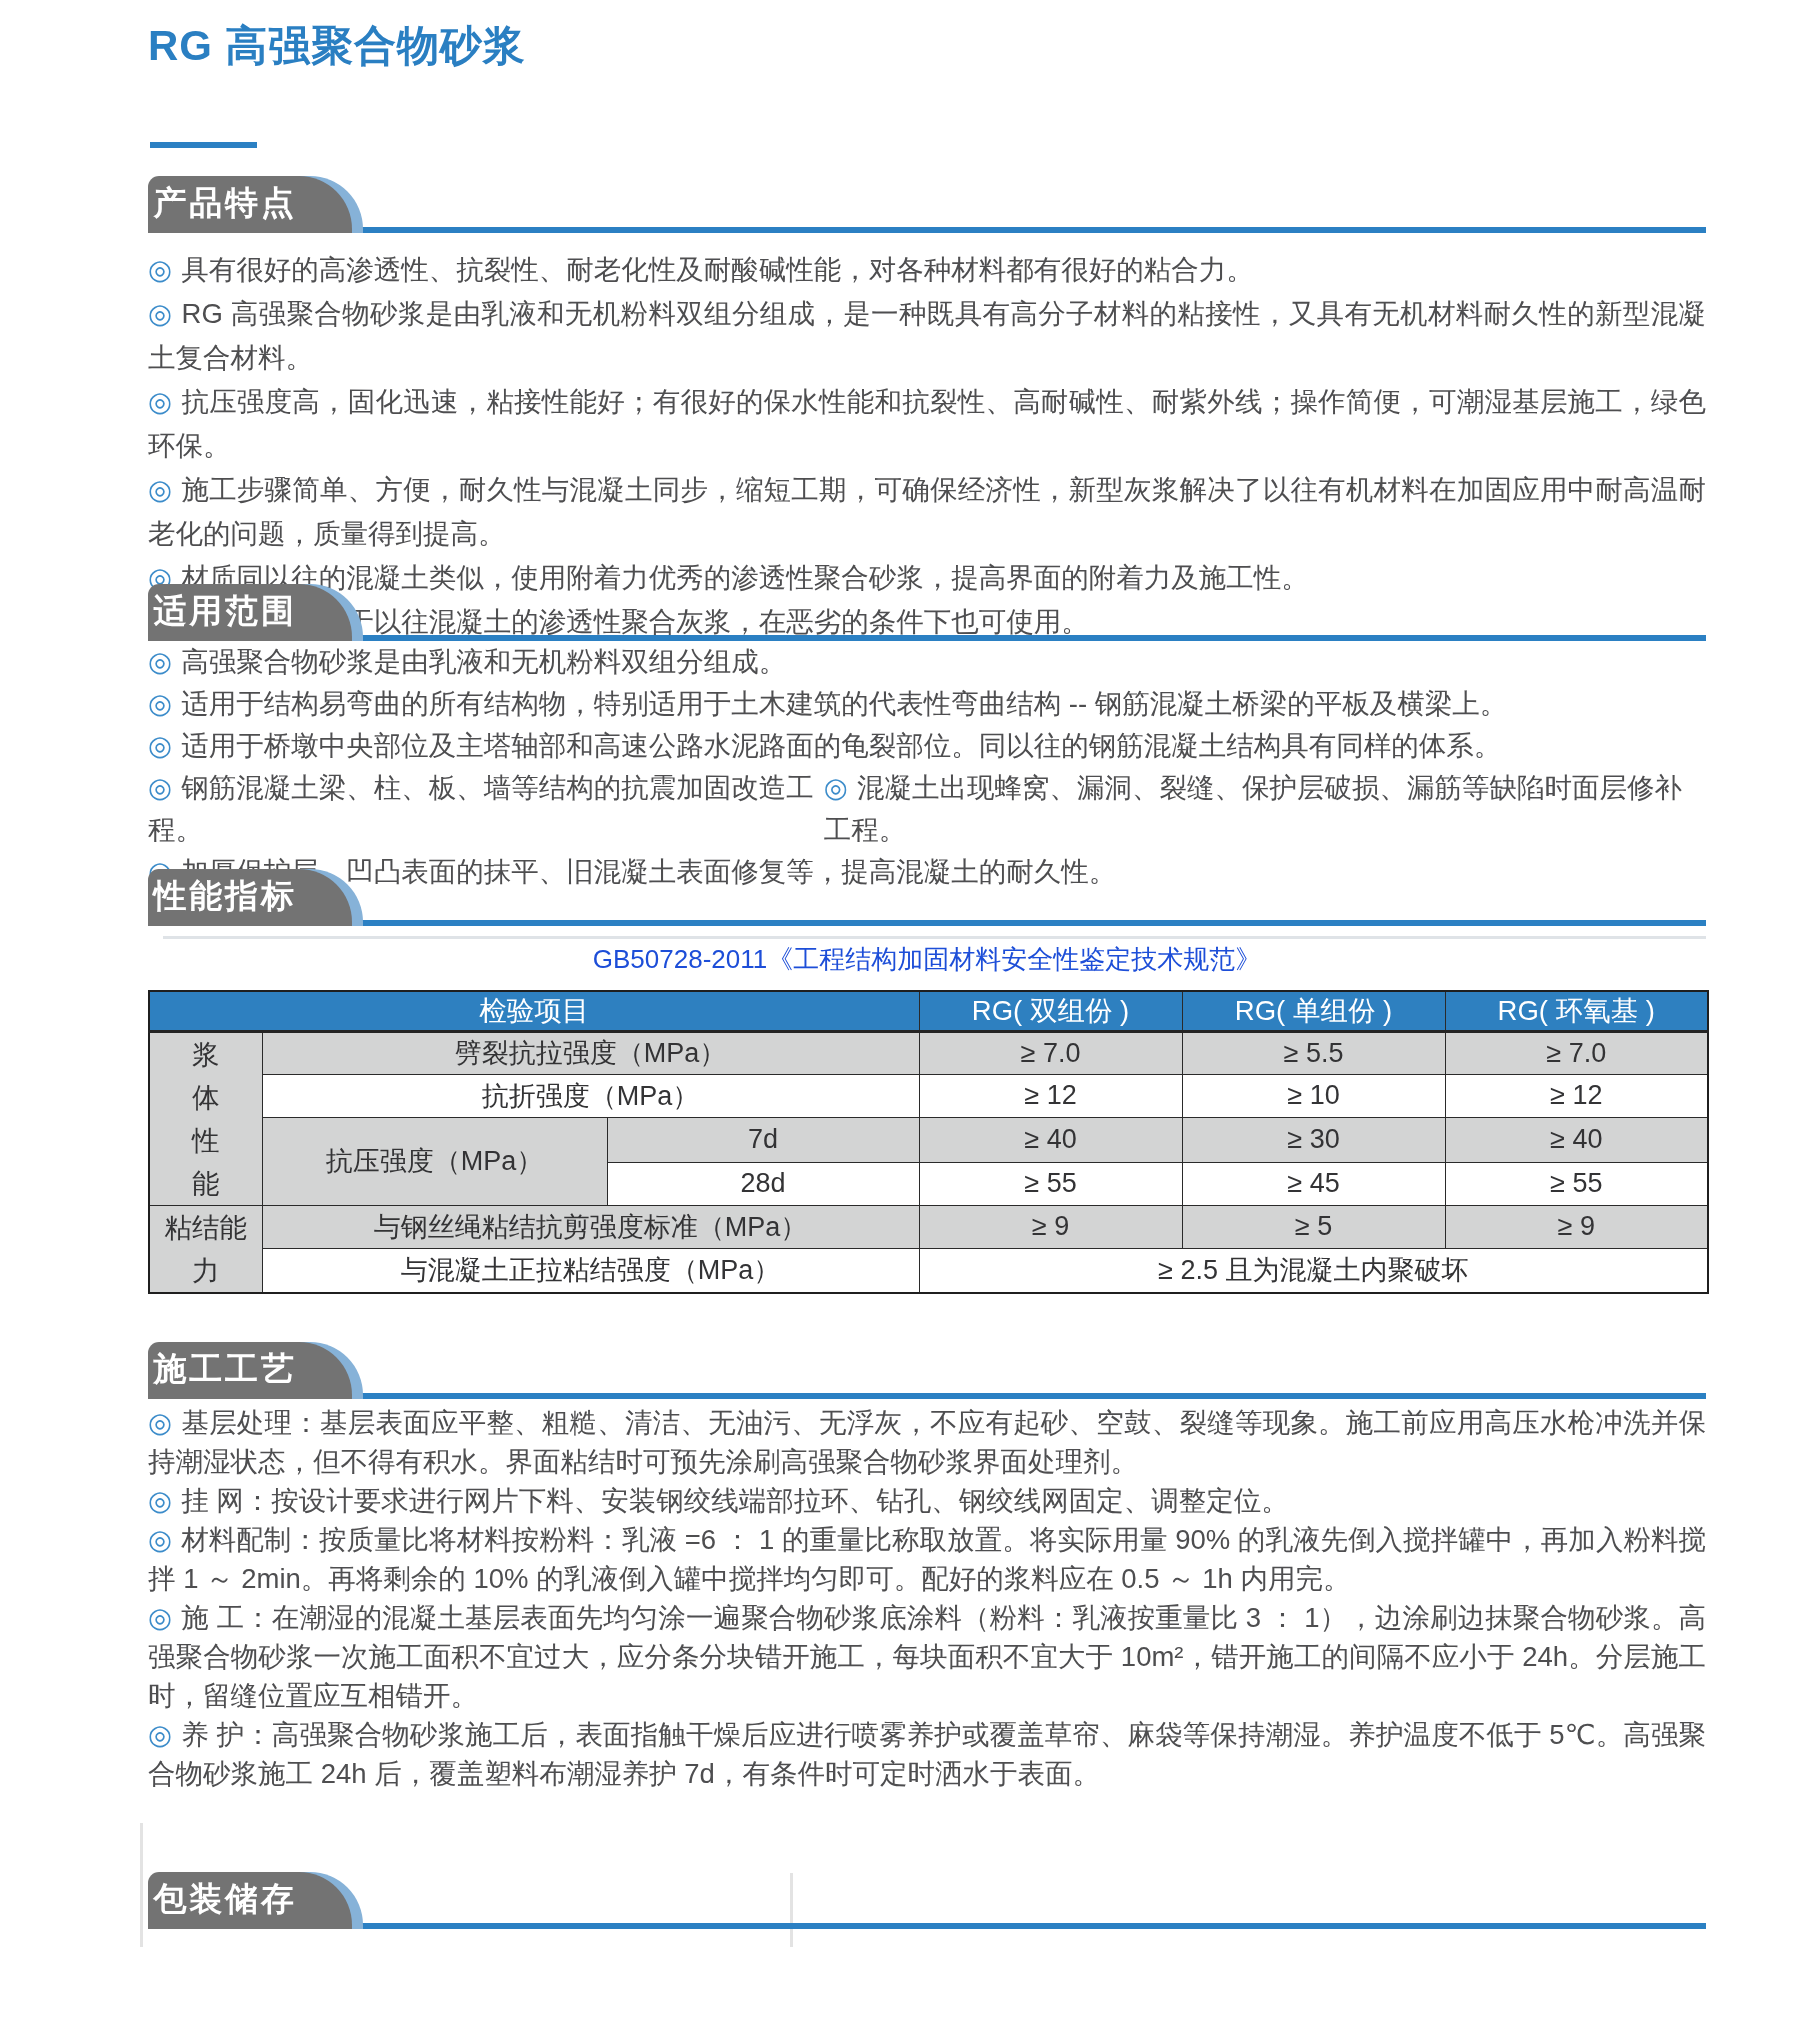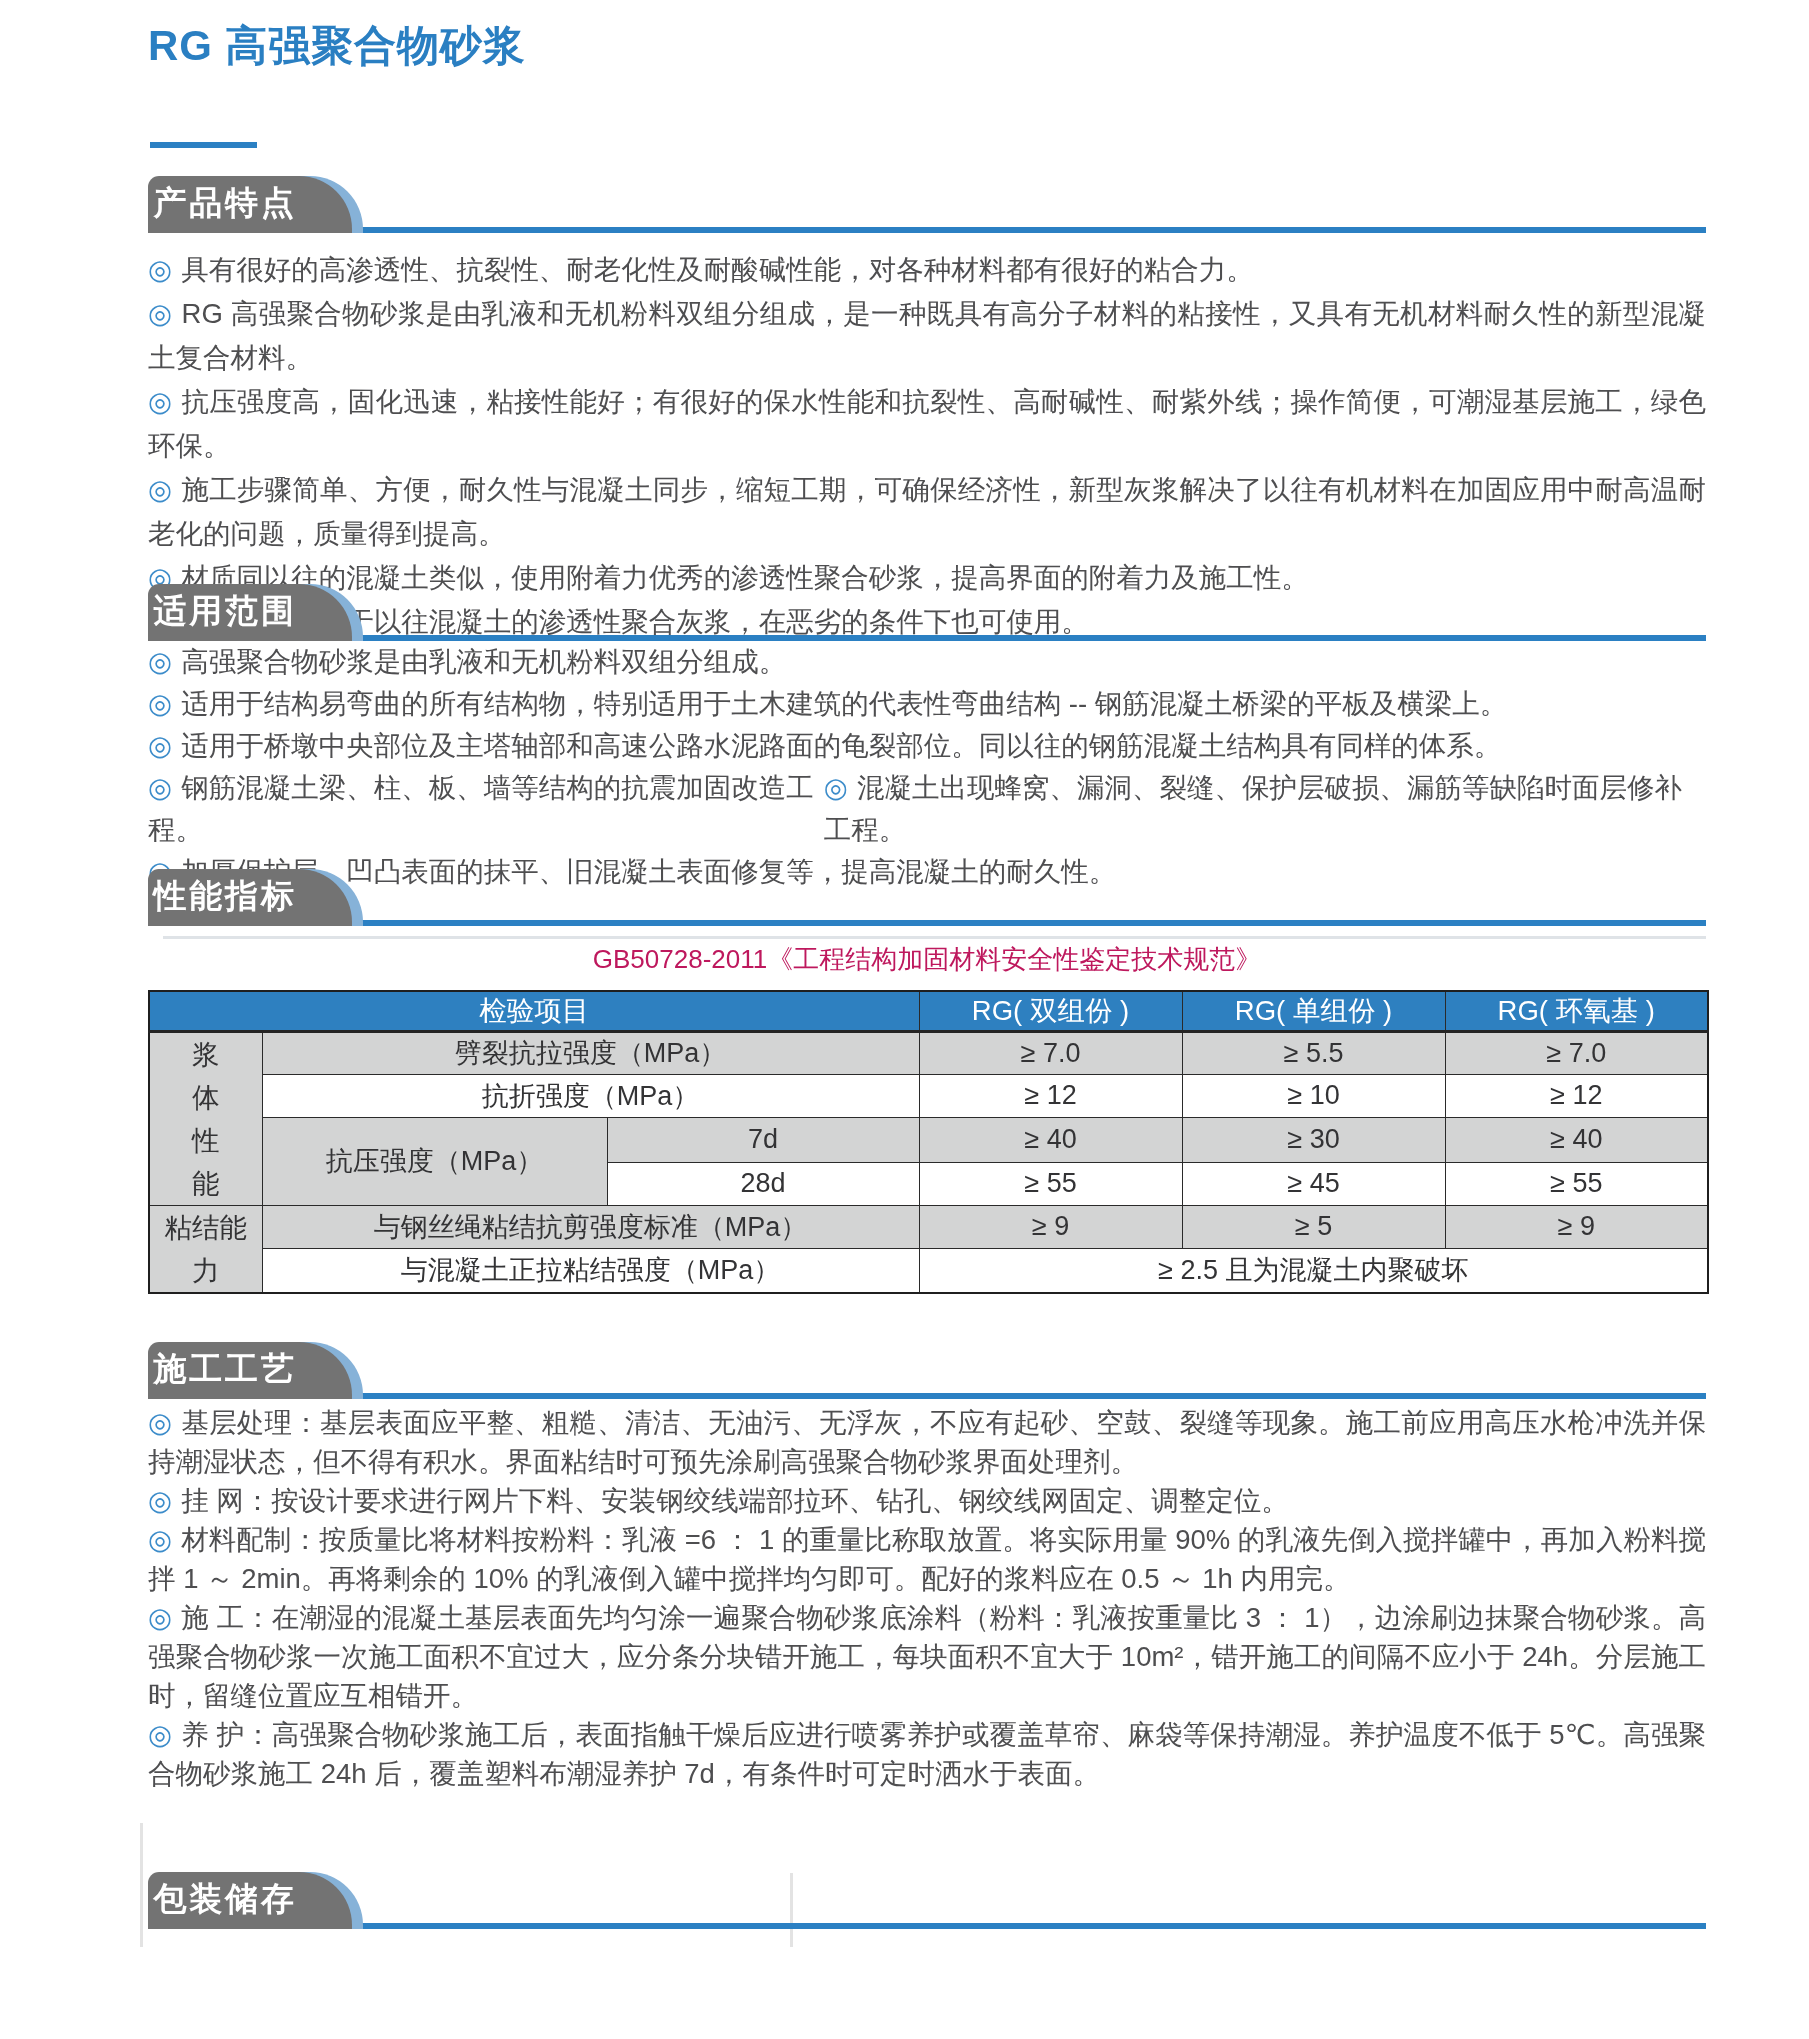--- a/index.html
+++ b/index.html
@@ -81,21 +81,21 @@
   .bullets p{margin:0;}
   .mk{color:#3c8cca; margin-right:9.2px;}
   .pair{display:flex; justify-content:space-between; text-align:left;}
   
   .tbl-caption{
     position:absolute;
     left:148px; top:942px;
     width:1558px;
     text-align:center;
     font-size:26px;
-    color:#be185d;
+    color:#1d4ed8;
   }
   table.perf{
     position:absolute;
     left:148px; top:990px;
     width:1558px;
     border-collapse:collapse;
     table-layout:fixed;
     font-size:27px;
     color:#333335;
   }

